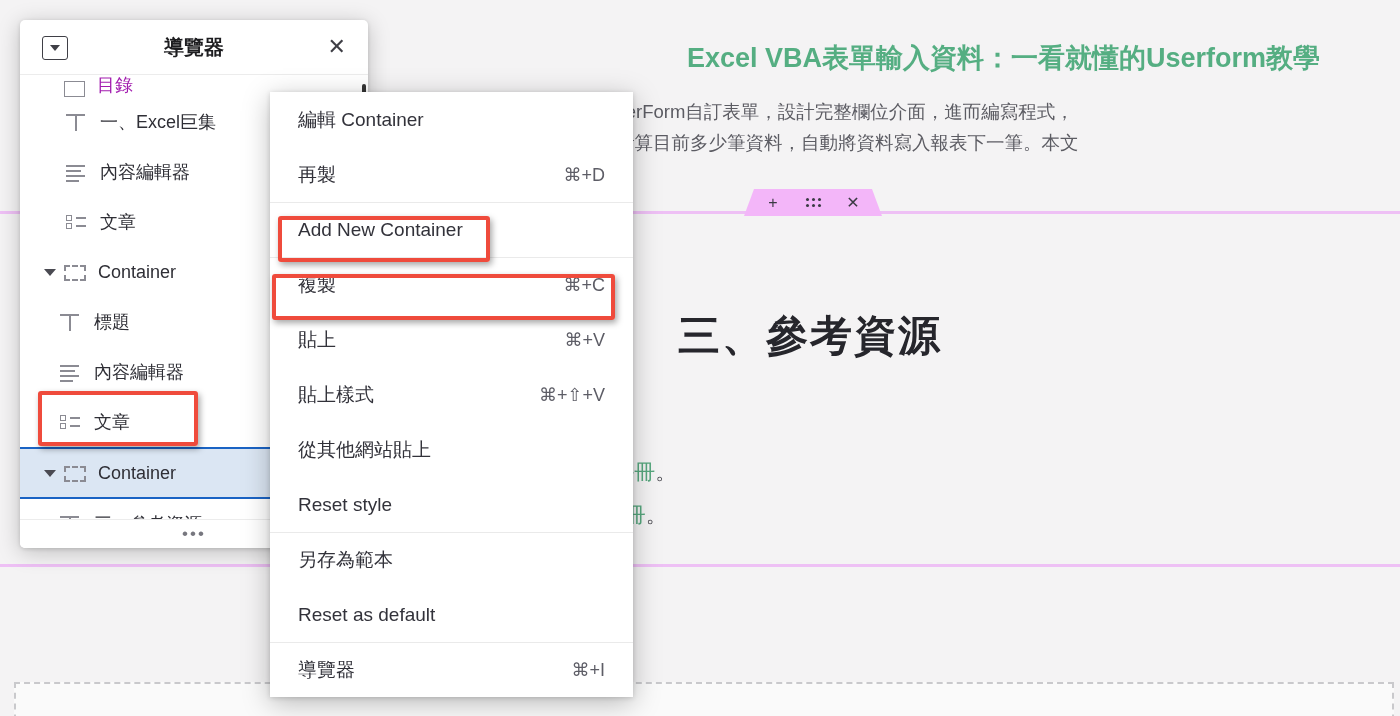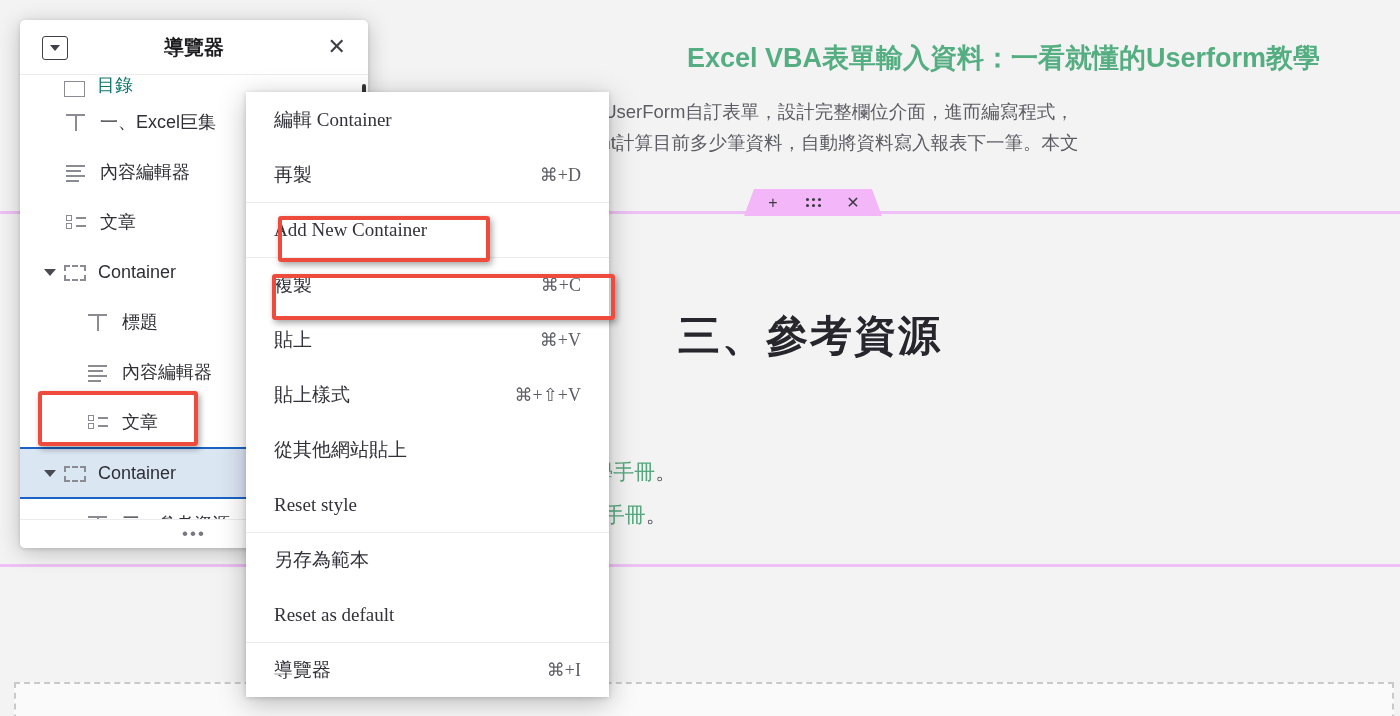--- a/index.html
+++ b/index.html
@@ -159,26 +159,26 @@
   .tree-row {
     position: relative;
     display: flex;
     align-items: center;
     height: 50px;
     padding-left: 24px;
     font-size: 18px;
     color: #2f2f36;
     box-sizing: border-box;
   }
-  .tree-row.indent-1 { padding-left: 66px; }
+  .tree-row.indent-1 { padding-left: 38px; }
   .tree-row.cut {
     height: 22px;
     overflow: hidden;
     align-items: flex-end;
-    color: #0f766e;
+    color: #a21caf;
   }
   .tree-row .twisty {
     width: 0; height: 0;
     border-left: 6px solid transparent;
     border-right: 6px solid transparent;
     border-top: 7px solid #4a4a52;
     margin-right: 8px;
     flex: none;
   }
   .tree-row .twisty-sp { width: 20px; flex: none; }
@@ -243,26 +243,25 @@
     justify-content: center;
     color: #77777f;
     font-size: 17px;
     letter-spacing: 2px;
     line-height: 10px;
   }
 
   
   .ctx-menu {
     position: absolute;
-    left: 246px; top: 92px;
+    left: 270px; top: 92px;
     width: 363px;
     background: #ffffff;
     box-shadow: 0 6px 26px rgba(0,0,0,.26), 0 1px 5px rgba(0,0,0,.16);
     z-index: 40;
-    font-family: Liberation Serif, serif;
   }
   .ctx-item {
     position: relative;
     height: 55px;
     display: flex;
     align-items: center;
     padding: 0 28px;
     font-size: 19px;
     color: #32323a;
     box-sizing: border-box;

